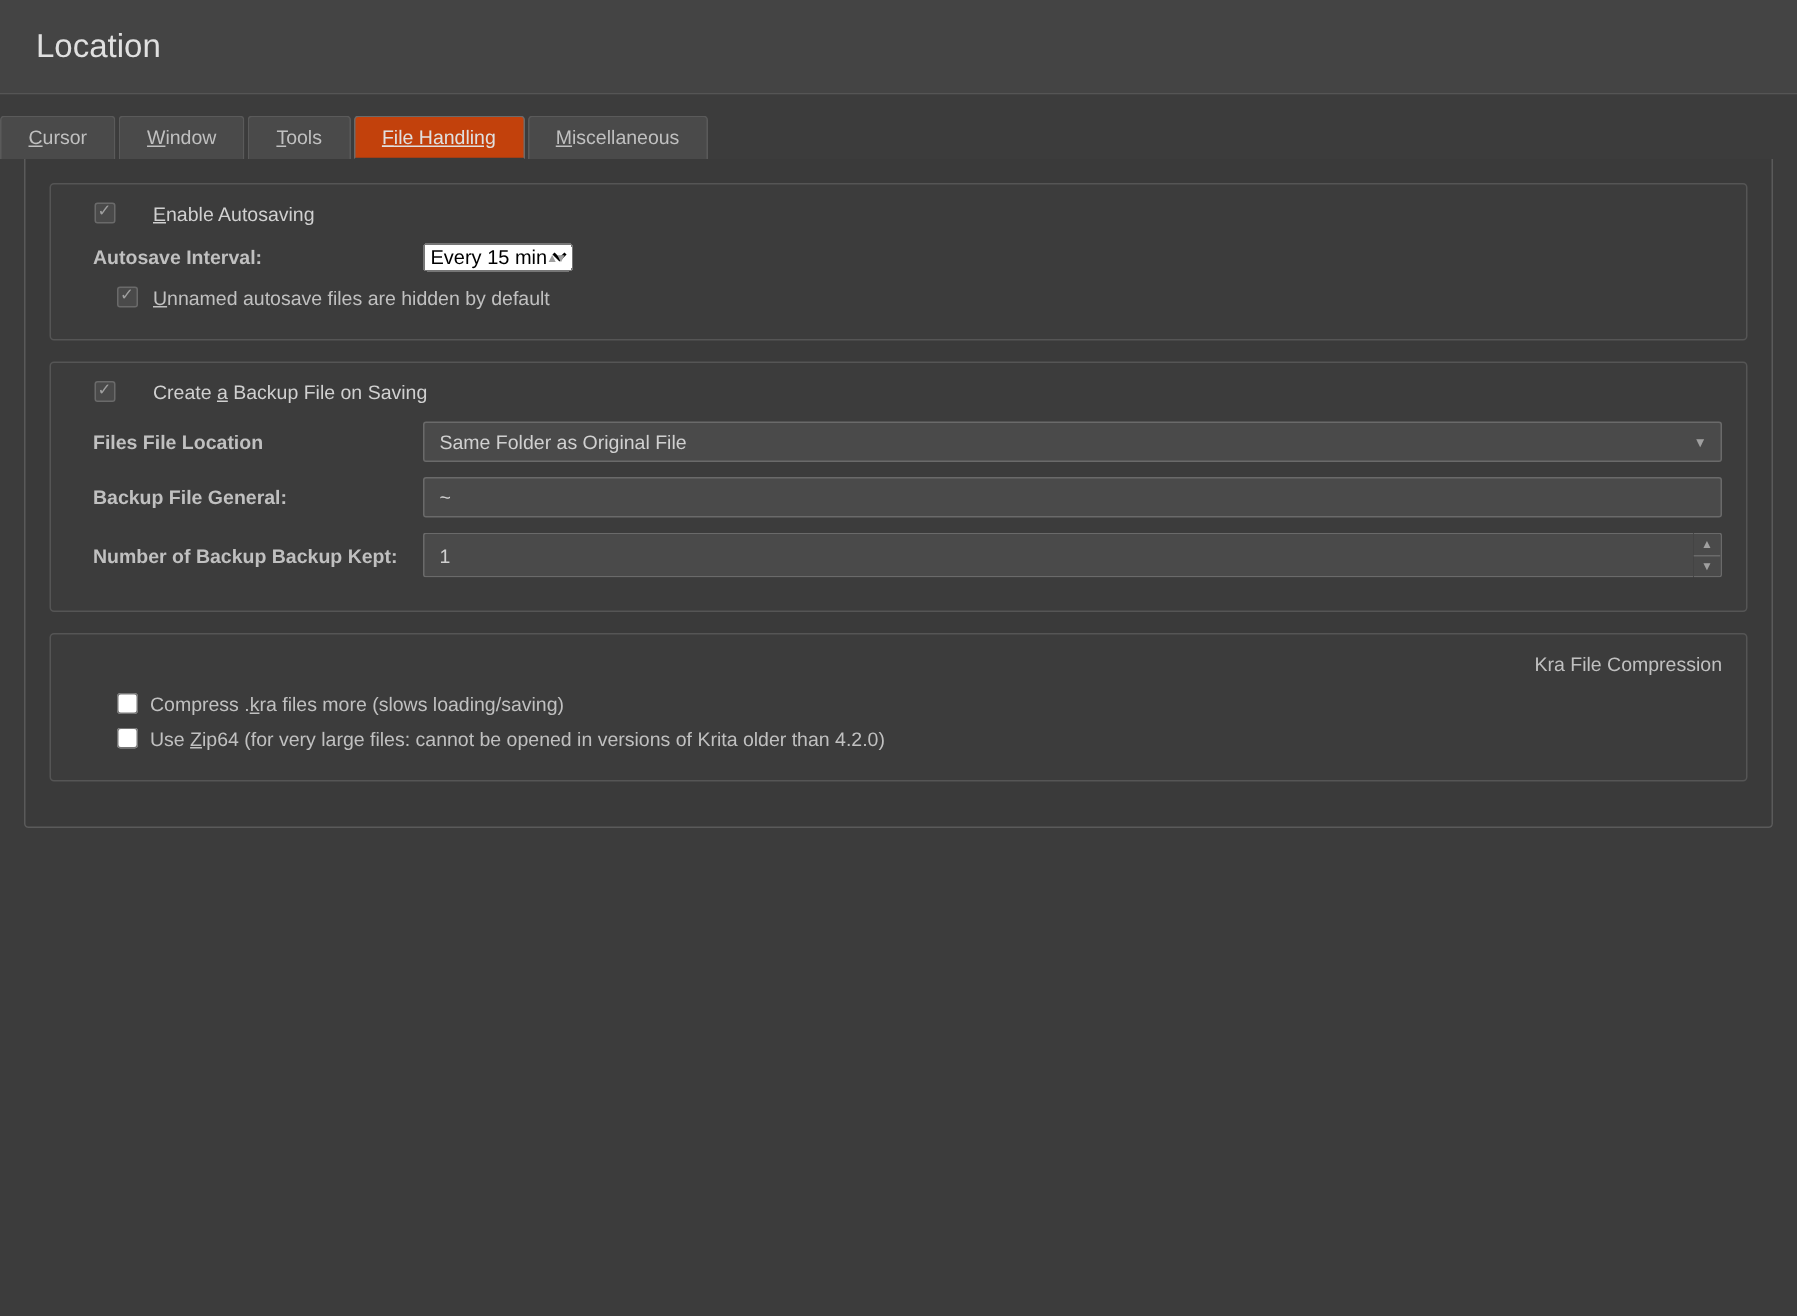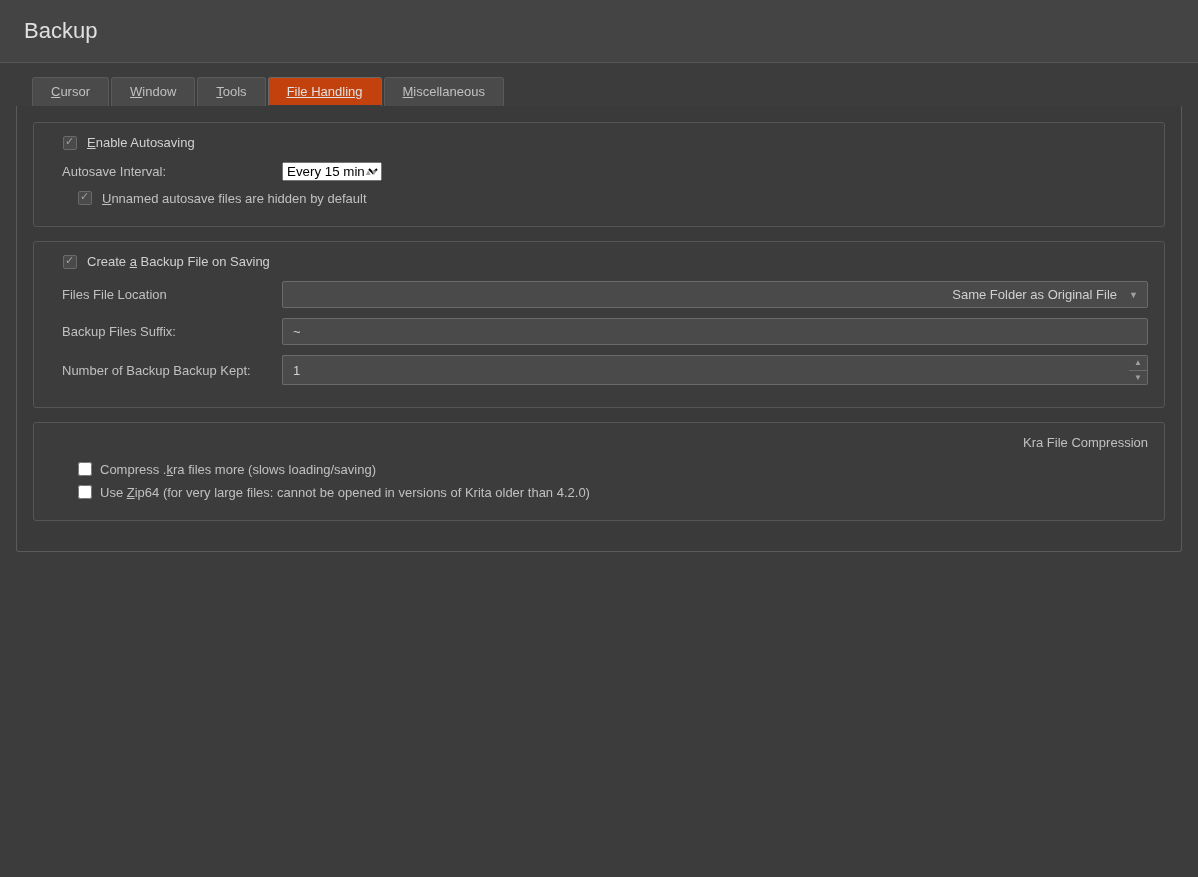--- a/index.html
+++ b/index.html
@@ -23,21 +23,21 @@
       padding: 18px 24px;
       font-size: 22px;
       color: #e0e0e0;
       font-weight: normal;
       border-bottom: 1px solid #555;
     }
 
     .tabs-bar {
       display: flex;
       flex-direction: row;
-      padding: 14px 16px 0 32px;
+      padding: 14px 16px 0 0;
       gap: 2px;
       background-color: #3c3c3c;
     }
 
     .tab {
       padding: 6px 18px;
       background-color: #4a4a4a;
       border: 1px solid #5a5a5a;
       border-bottom: none;
       color: #c0c0c0;
@@ -71,22 +71,22 @@
     .section-box {
       border: 1px solid #555;
       border-radius: 3px;
       padding: 12px 16px;
       margin-bottom: 14px;
       background-color: #3c3c3c;
     }
 
     .section-header {
       display: flex;
-      align-items: center;
-      gap: 8px;
+      align-items: flex-start;
+      gap: 23px;
       font-size: 13px;
       color: #d0d0d0;
       margin-bottom: 12px;
       padding-left: 13px;
     }
 
     .section-header u {
       text-decoration: underline;
     }
 
@@ -94,20 +94,21 @@
       display: flex;
       align-items: center;
       margin-bottom: 10px;
       padding-left: 12px;
     }
 
     .form-label {
       min-width: 220px;
       color: #c0c0c0;
       font-size: 13px;
+      font-weight: bold;
     }
 
     .select-wrapper {
       flex: 1;
       position: relative;
     }
 
     .select-wrapper::after {
       content: '▼';
       position: absolute;
@@ -123,21 +124,20 @@
       width: 100%;
       background-color: #4a4a4a;
       border: 1px solid #6a6a6a;
       color: #d0d0d0;
       padding: 5px 30px 5px 10px;
       font-size: 13px;
       border-radius: 2px;
       appearance: none;
       -webkit-appearance: none;
       cursor: pointer;
-      text-align: right;
     }
 
     .form-control-input {
       flex: 1;
       background-color: #4a4a4a;
       border: 1px solid #6a6a6a;
       color: #d0d0d0;
       padding: 5px 10px;
       font-size: 13px;
       border-radius: 2px;
@@ -262,21 +262,21 @@
     
     .tab-cursor u { text-decoration: underline; }
     .tab-window u { text-decoration: underline; }
     .tab-tools u { text-decoration: underline; }
     .tab-filehandling u { text-decoration: underline; }
     .tab-misc u { text-decoration: underline; }
   </style>
 </head>
 <body>
 
-<div class="page-title">Backup</div>
+<div class="page-title">Location</div>
 
 <div class="tabs-bar">
   <div class="tab tab-cursor">
     <u>C</u>ursor
   </div>
   <div class="tab tab-window">
     <u>W</u>indow
   </div>
   <div class="tab tab-tools">
     <u>T</u>ools
@@ -326,21 +326,21 @@
       <span class="form-label">Files File Location</span>
       <div class="select-wrapper">
         <select>
           <option selected="">Same Folder as Original File</option>
           <option>Custom Folder</option>
         </select>
       </div>
     </div>
 
     <div class="form-row">
-      <span class="form-label">Backup Files Suffix:</span>
+      <span class="form-label">Backup File General:</span>
       <input type="text" class="form-control-input" value="~" style="">
     </div>
 
     <div class="form-row">
       <span class="form-label">Number of Backup Backup Kept:</span>
       <div class="spinbox-wrapper">
         <input type="text" value="1" style="">
         <div class="spinbox-buttons">
           <button class="spinbox-btn">▲</button>
           <button class="spinbox-btn">▼</button>

